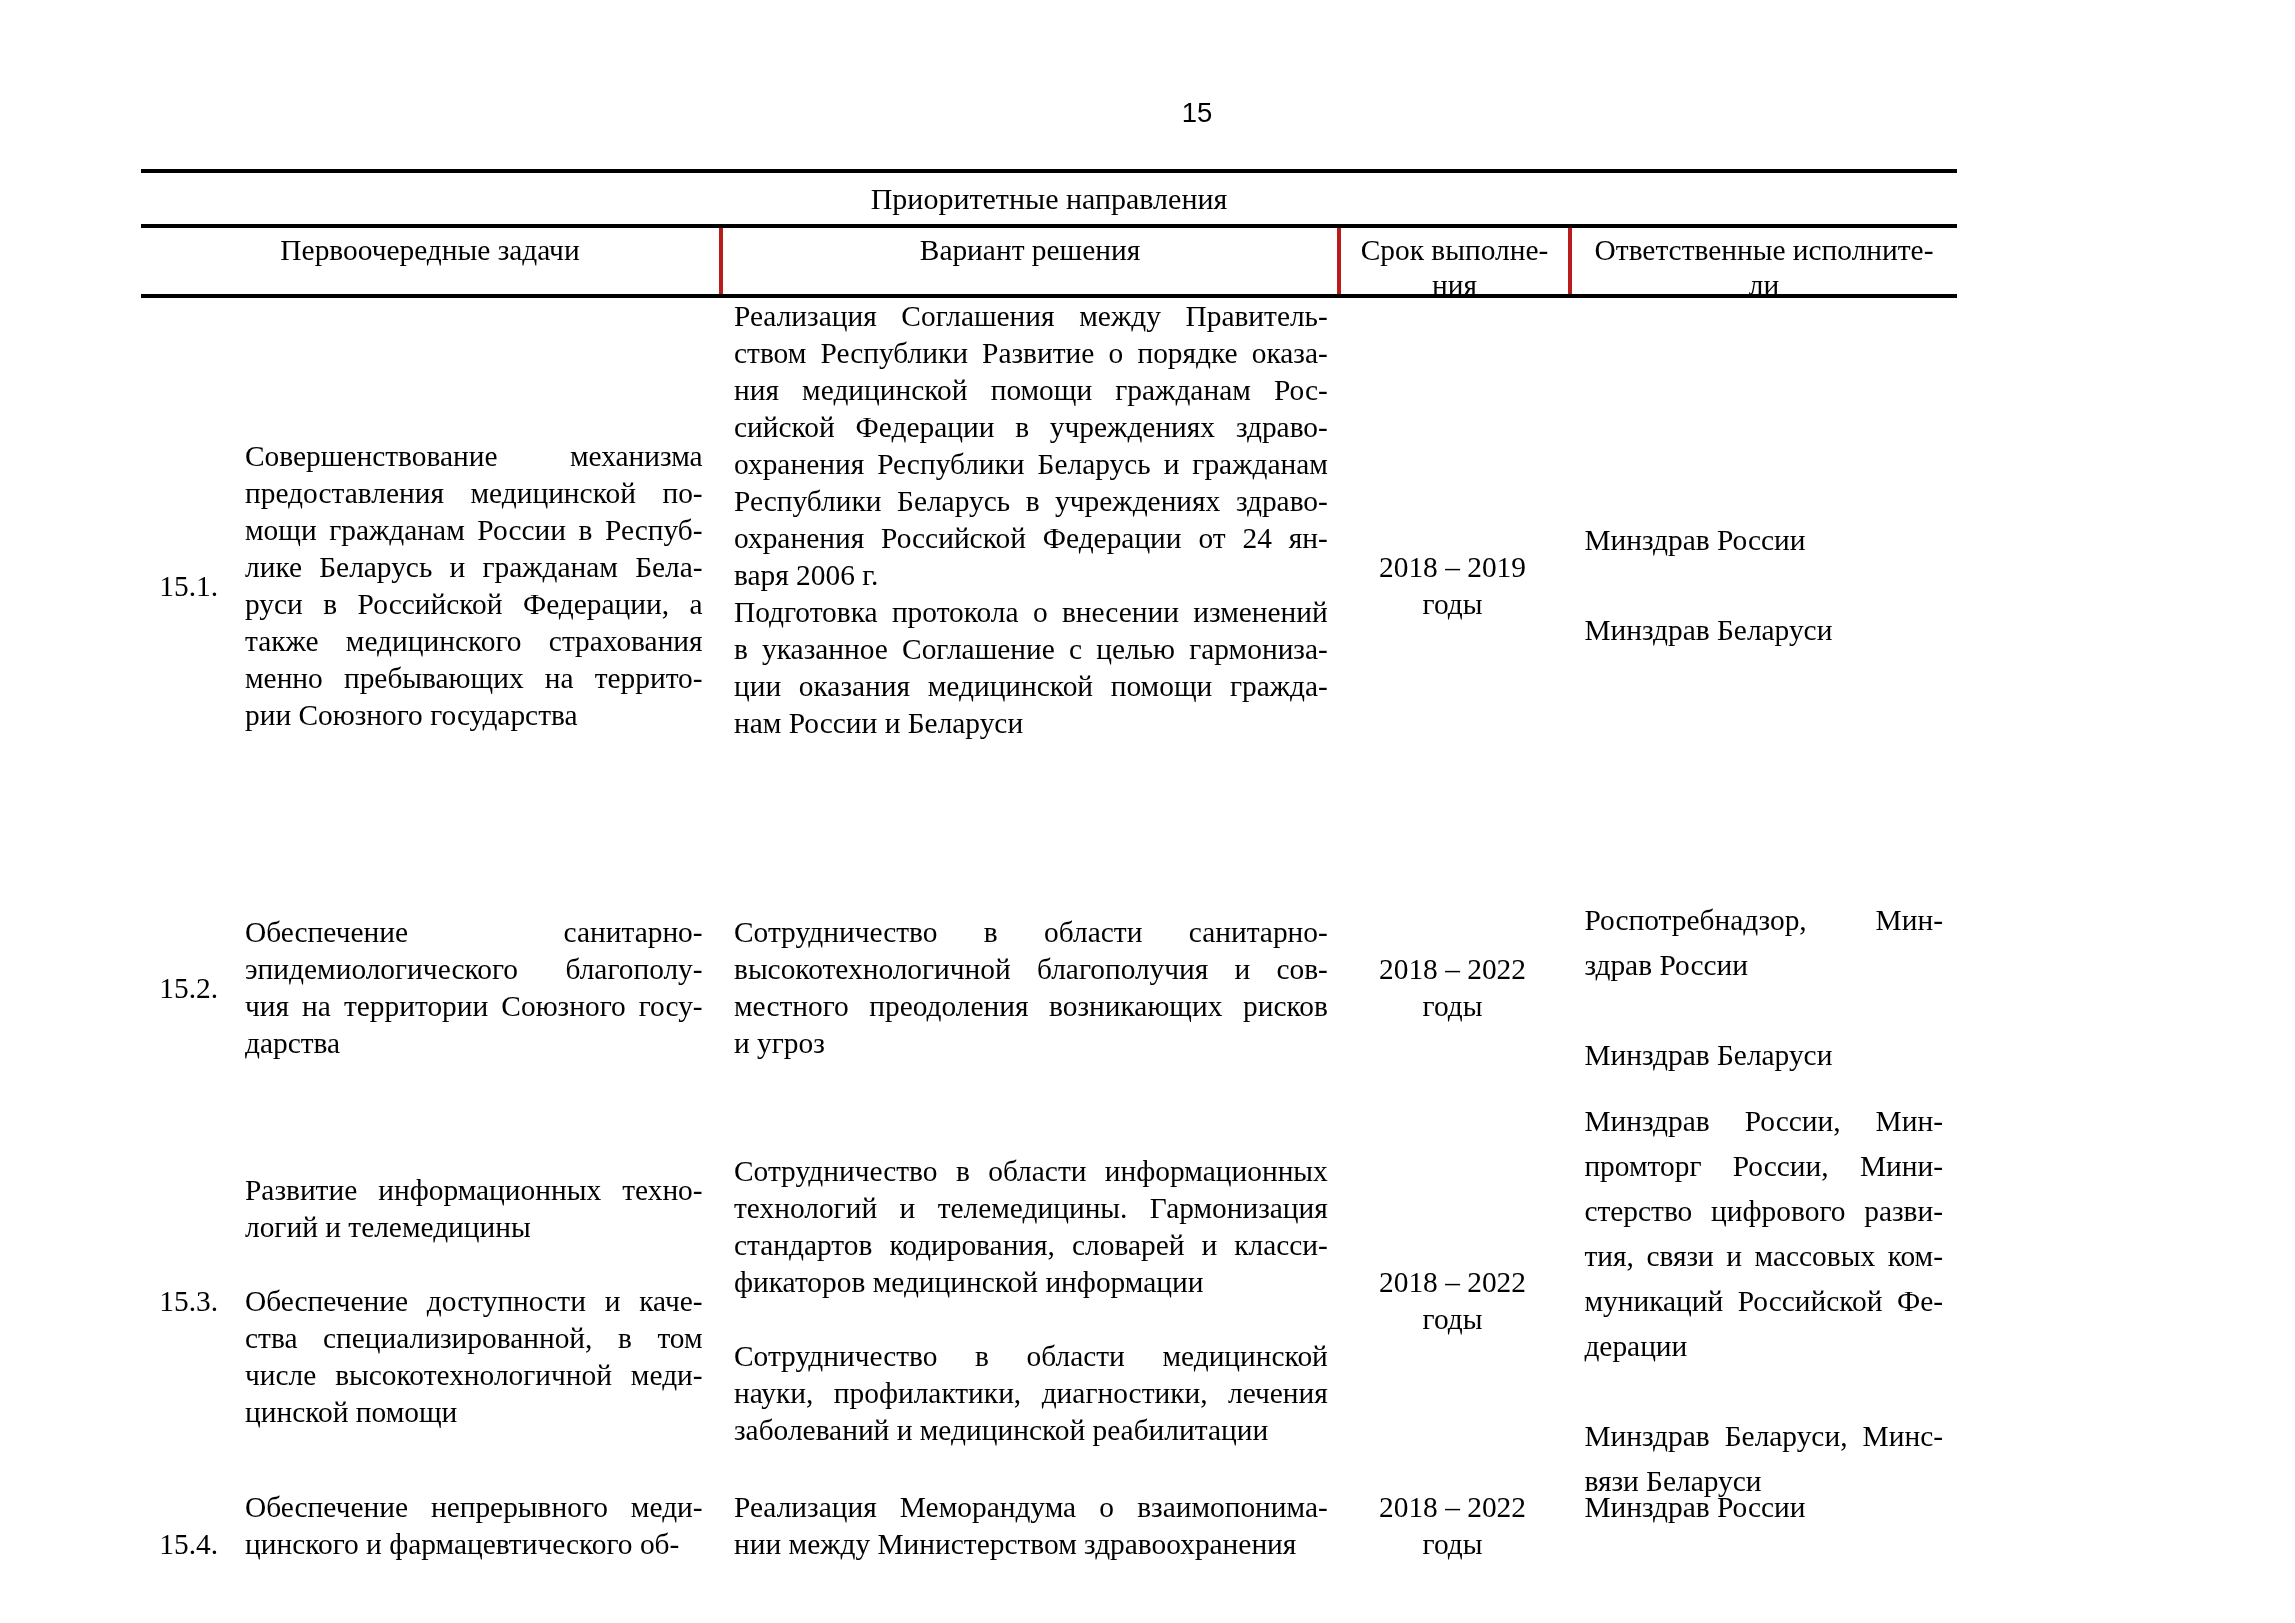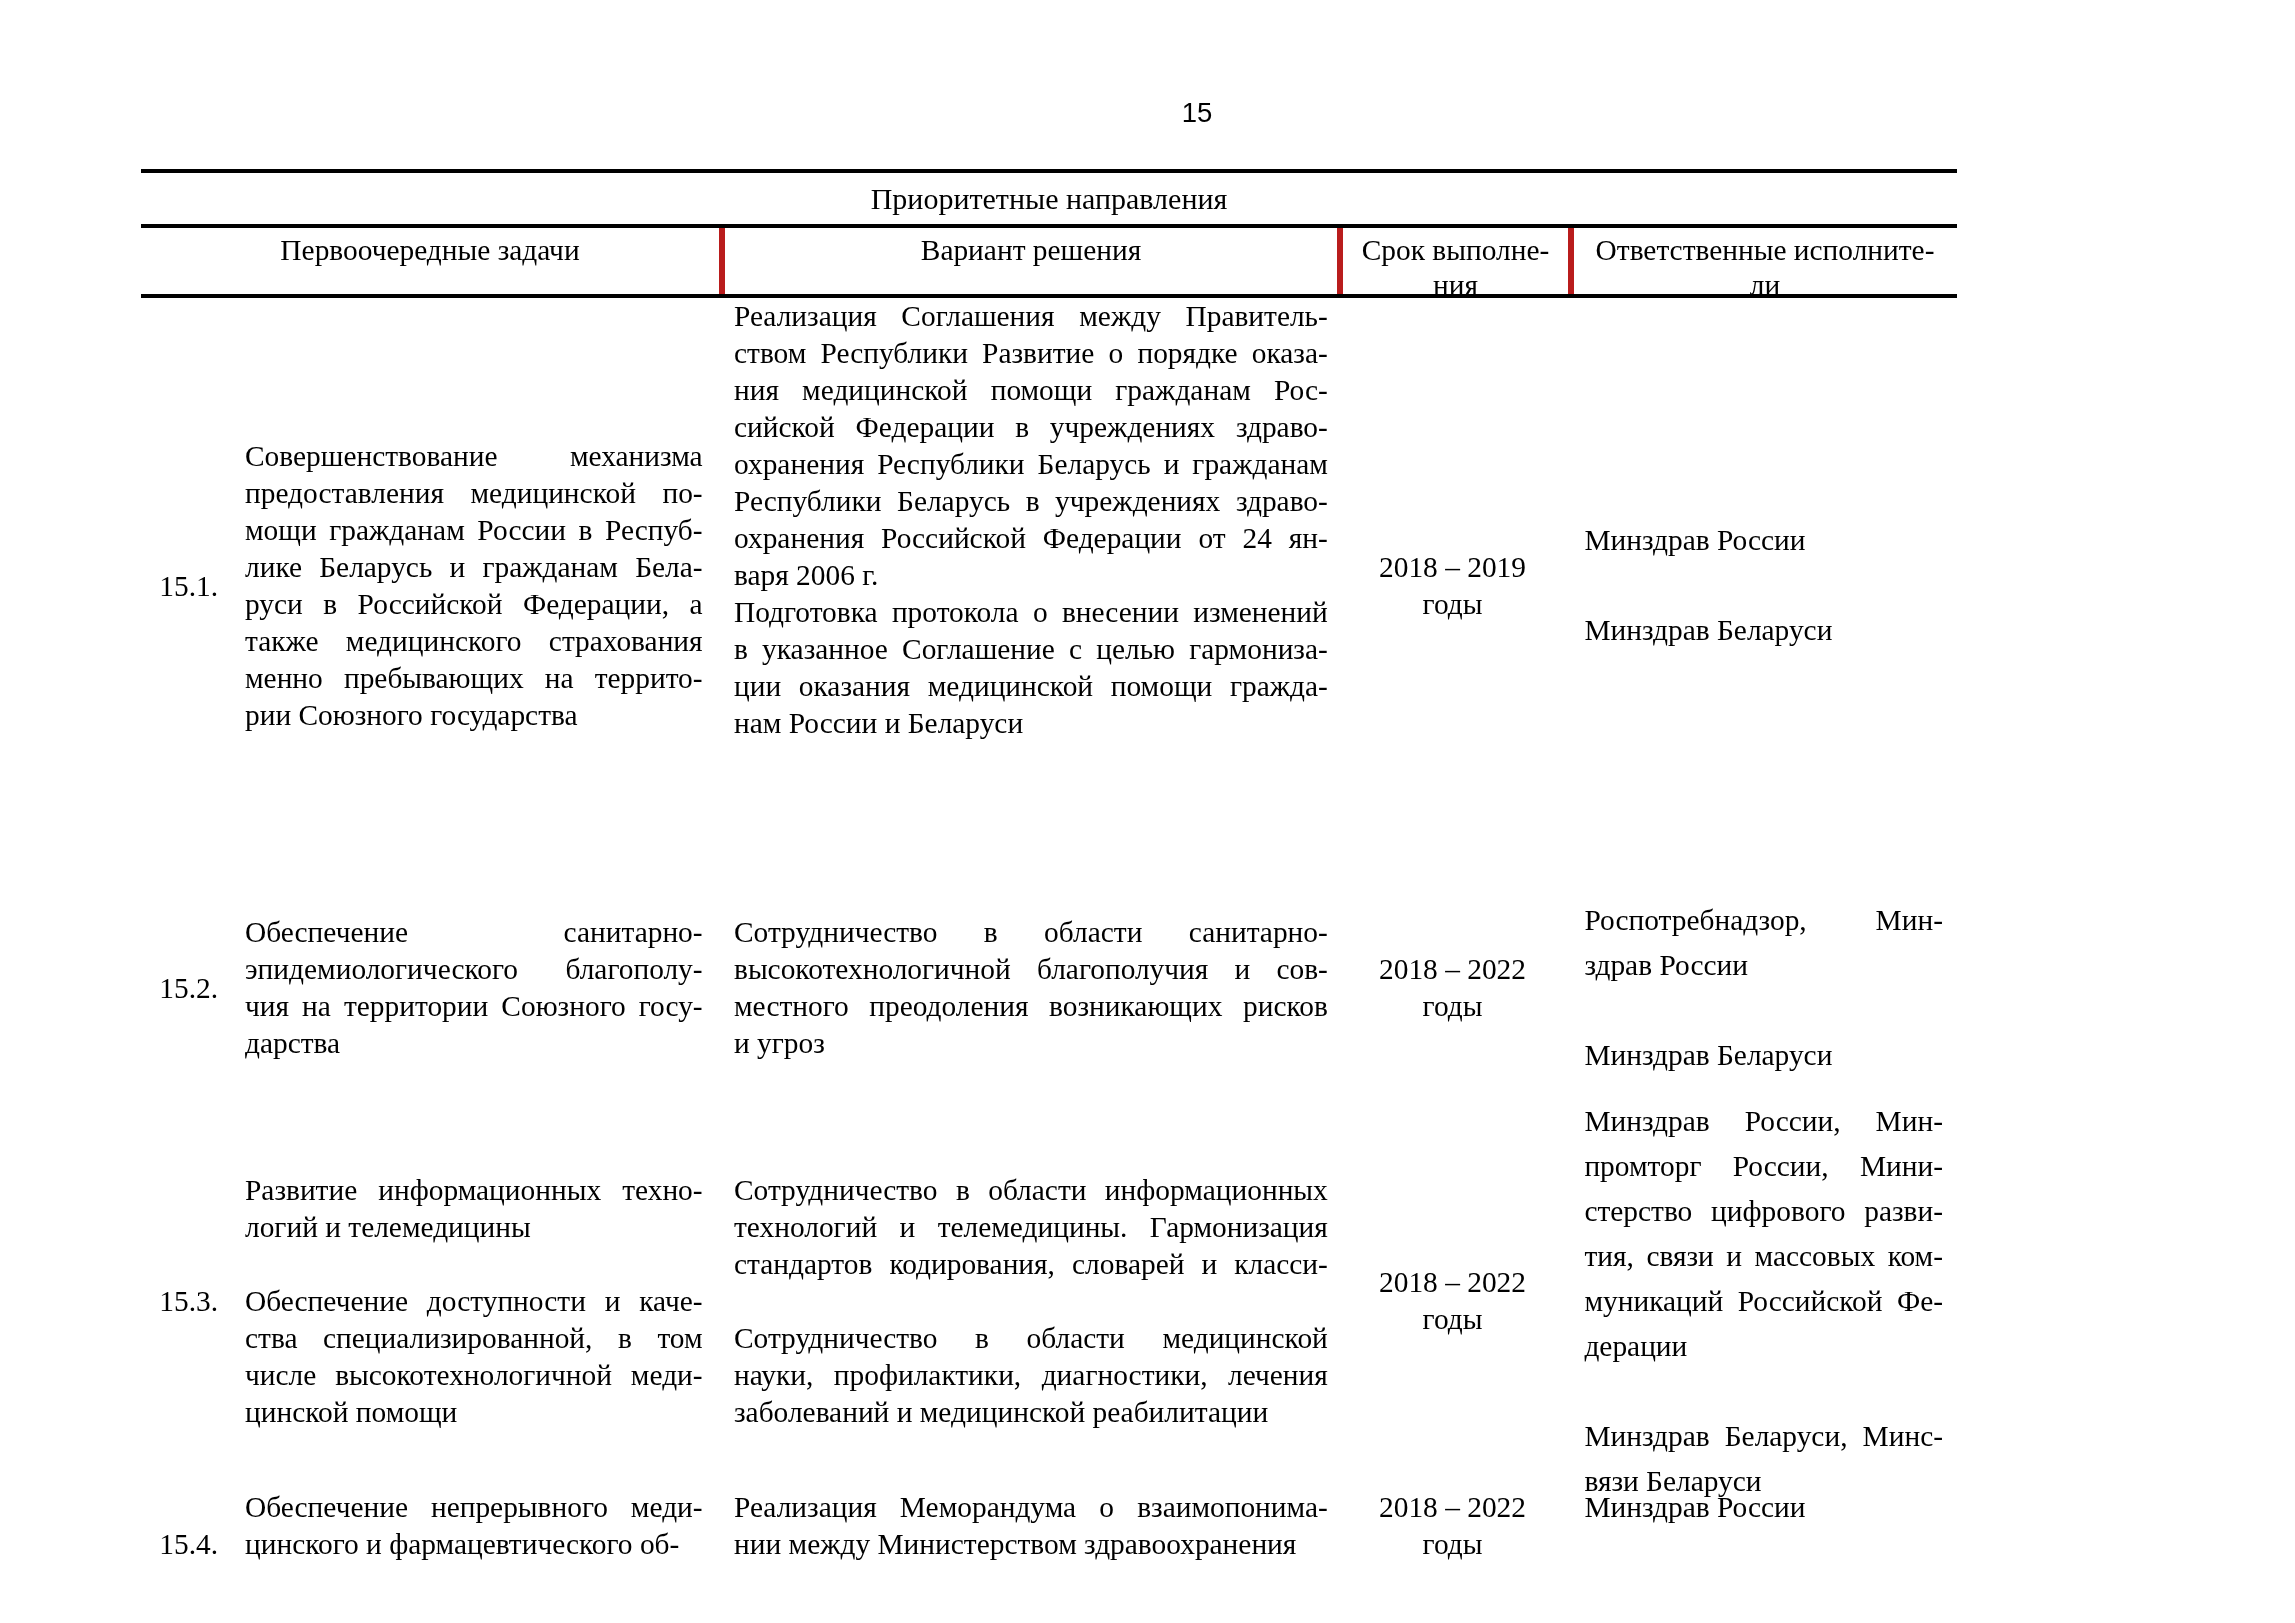--- a/index.html
+++ b/index.html
@@ -19,21 +19,21 @@
     padding:7.2px 0 6.5px 0;
   }
   .header-row{
     display:grid;grid-template-columns:578px 618px 231px 388px;
     border-bottom:4.6px solid #000;
   }
   .header-cell{
     box-sizing:border-box;height:66px;padding-top:5.2px;
     text-align:center;line-height:35px;
   }
-  .header-cell + .header-cell{border-left:6px solid #b91c1c;}
+  .header-cell + .header-cell{border-left:4px solid #b91c1c;}
   .brow{display:grid;grid-template-columns:578px 618px 231px 388px;}
   .r1{height:576px;}
   .r2{height:229px;}
   .r3{height:360px;}
   .r4{height:163px;}
   .cell{
     box-sizing:border-box;display:flex;flex-direction:column;justify-content:center;
   }
   .cell.tasks{position:relative;padding:0 16.4px 0 104px;}
   .row-num{position:absolute;left:18.3px;top:50%;transform:translateY(-50%);}
@@ -145,20 +145,21 @@
             <div class="spacer"></div>
             <div class="jl">Обеспечение доступности и каче-</div>
             <div class="jl">ства специализированной, в том</div>
             <div class="jl">числе высокотехнологичной меди-</div>
             <div class="pl">цинской помощи</div>
           </div>
           <div class="cell solutions">
             <div class="jl">Сотрудничество в области информационных</div>
             <div class="jl">технологий и телемедицины. Гармонизация</div>
             <div class="jl">стандартов кодирования, словарей и класси-</div>
+            <div class="pl">фикаторов медицинской информации</div>
             <div class="spacer"></div>
             <div class="jl">Сотрудничество в области медицинской</div>
             <div class="jl">науки, профилактики, диагностики, лечения</div>
             <div class="pl">заболеваний и медицинской реабилитации</div>
           </div>
           <div class="cell term">
             <div class="jl">2018 – 2022</div>
             <div class="pl">годы</div>
           </div>
           <div class="cell executors">

